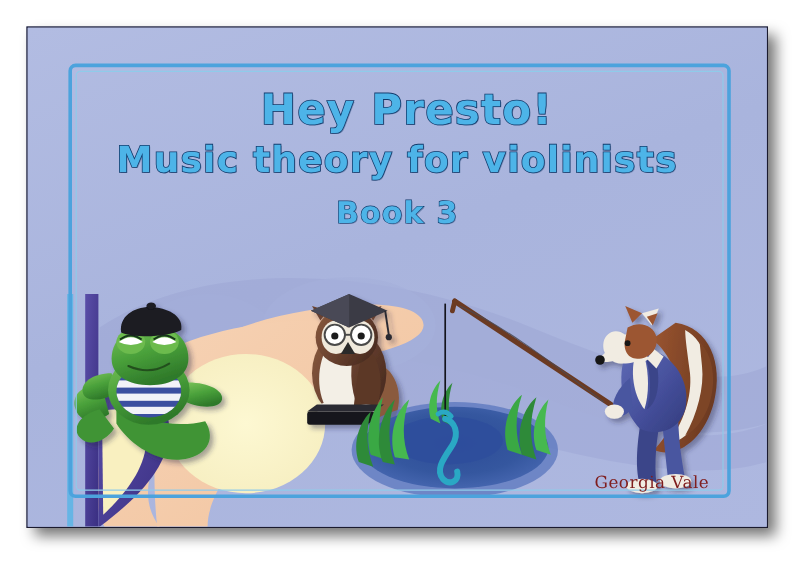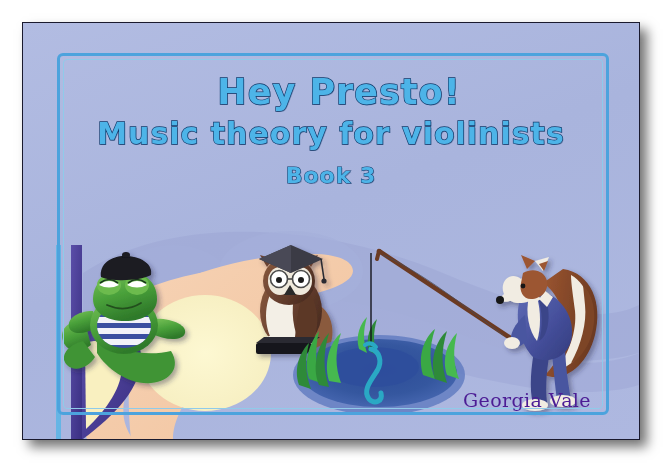--- a/index.html
+++ b/index.html
@@ -87,33 +87,33 @@
     color: #4db4e8;
     letter-spacing: 1px;
     line-height: 1.02;
     -webkit-text-stroke: 1.3px #123a6b;
     paint-order: stroke fill;
     text-shadow: 1px 1px 0 rgba(18,58,107,0.35);
   }
   #title-main-1 { font-size: 35px; padding-left: 16px; }
   #title-main-2 { font-size: 30px; margin-top: 8px; }
   #title-sub {
-    font-size: 22px;
+    font-size: 25px;
     margin-top: 16px;
     -webkit-text-stroke: 1px #123a6b;
   }
 
   
   #author-name {
     position: absolute;
     right: 48px;
     bottom: 28px;
     font-family: "DejaVu Serif", serif;
-    font-size: 19px;
-    color: #4c1d95;
+    font-size: 14px;
+    color: #7f1d1d;
     letter-spacing: 0.4px;
     z-index: 7;
   }
 </style>
 </head>
 <body>
 
 <div id="page">
 
   <div id="cover-card">

